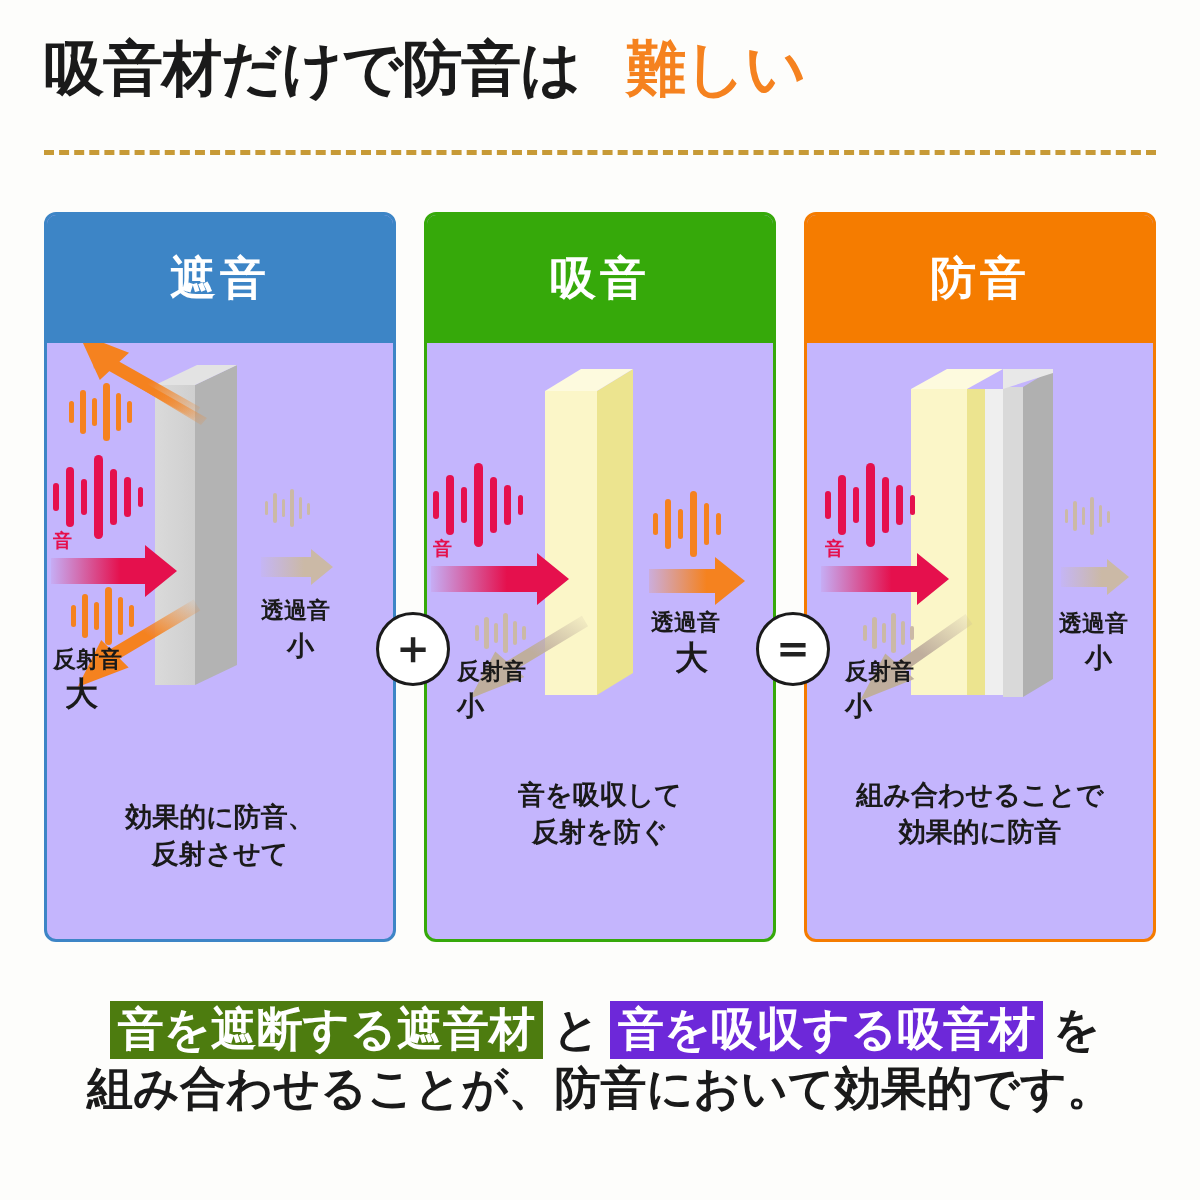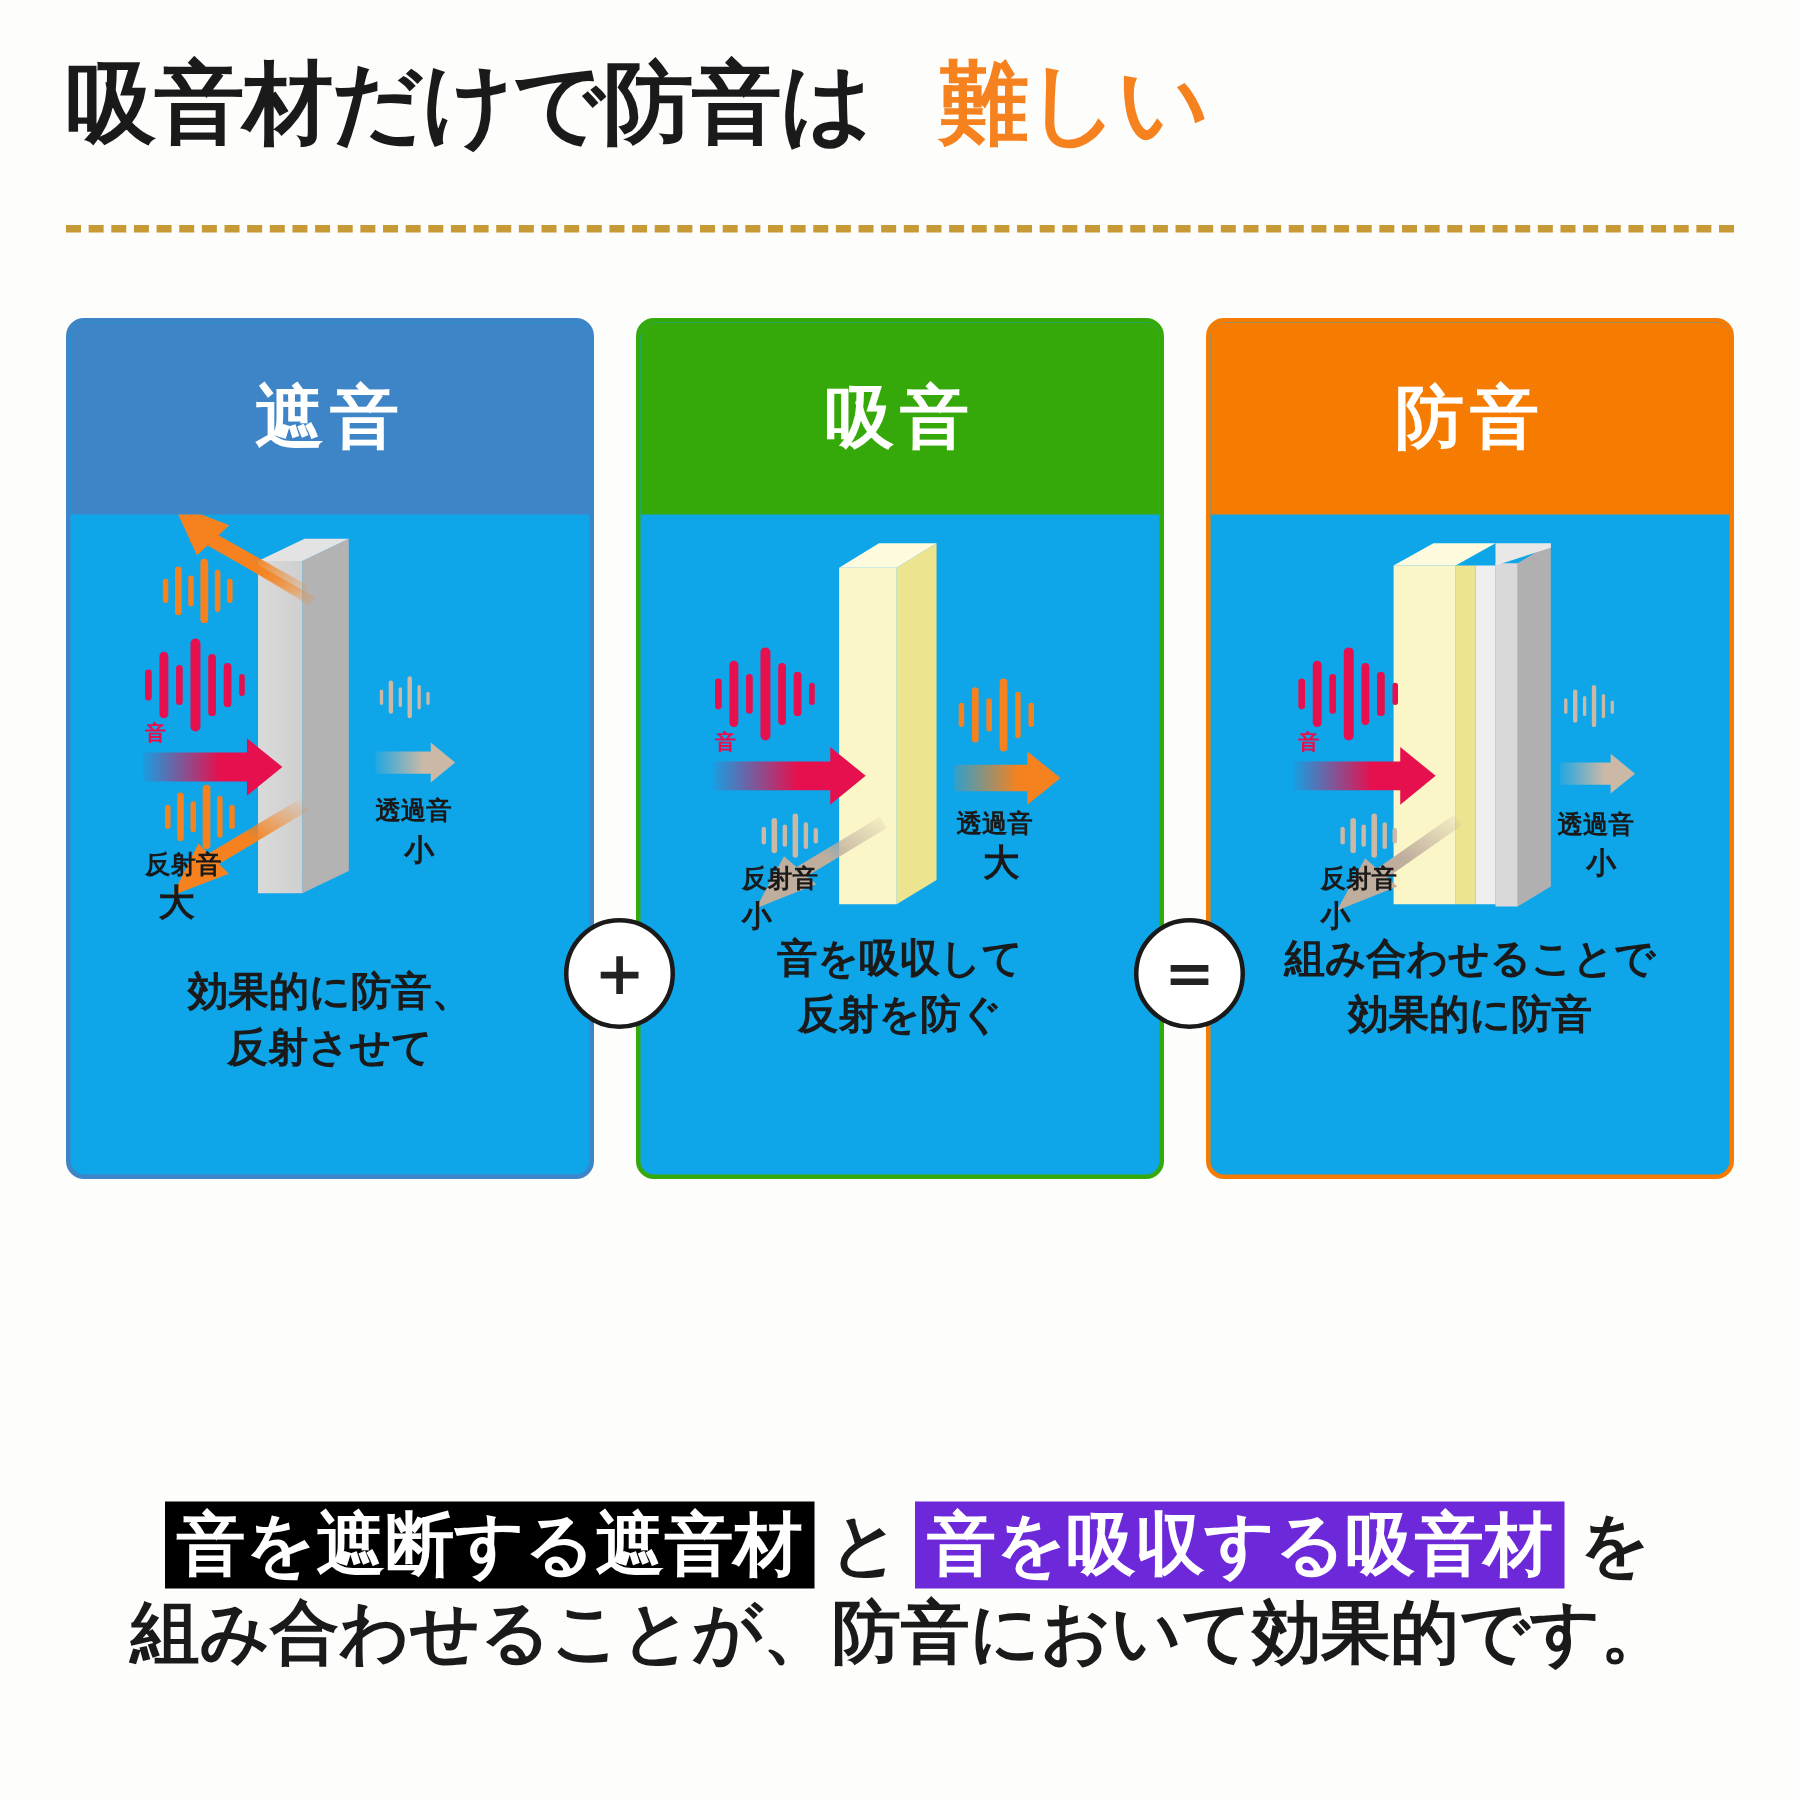--- a/index.html
+++ b/index.html
@@ -25,24 +25,24 @@
     border-top: 5px dashed #c79a36;
   }
 
   
   .cards {
     position: absolute; left: 44px; top: 212px;
     width: 1112px; height: 730px;
     display: flex; justify-content: space-between;
   }
   .card {
-    width: 352px; height: 574px;
+    width: 352px; height: 730px;
     border-radius: 12px;
     border: 3px solid #3d85c6;
-    background: #0ea5e9;
+    background: #c4b5fd;
     display: flex; flex-direction: column;
     overflow: hidden;
     position: relative;
   }
   .card.blue   { border-color: #3d85c6; }
   .card.green  { border-color: #36a90a; }
   .card.orange { border-color: #f57c00; }
 
   .card-header {
     height: 128px; flex: none;
@@ -81,21 +81,21 @@
   
   .bottom {
     position: absolute; left: 0; right: 0; top: 1000px;
     text-align: center;
   }
   .bline {
     font-size: 46px; font-weight: 900; color: #1a1a1a;
     line-height: 1.28; white-space: nowrap;
   }
   .hl { color: #ffffff; padding: 2px 8px 4px 8px; }
-  .hl-blue  { background: #000000; margin-left: 20px; }
+  .hl-blue  { background: #4d7c0f; margin-left: 20px; }
   .hl-green { background: #6d28d9; }
   .conj { padding: 0 10px; }
 </style>
 </head>
 <body>
 
 <div class="page">
 
   <div class="title">
     <span>吸音材だけで防音は</span><span class="accent">難しい</span>

